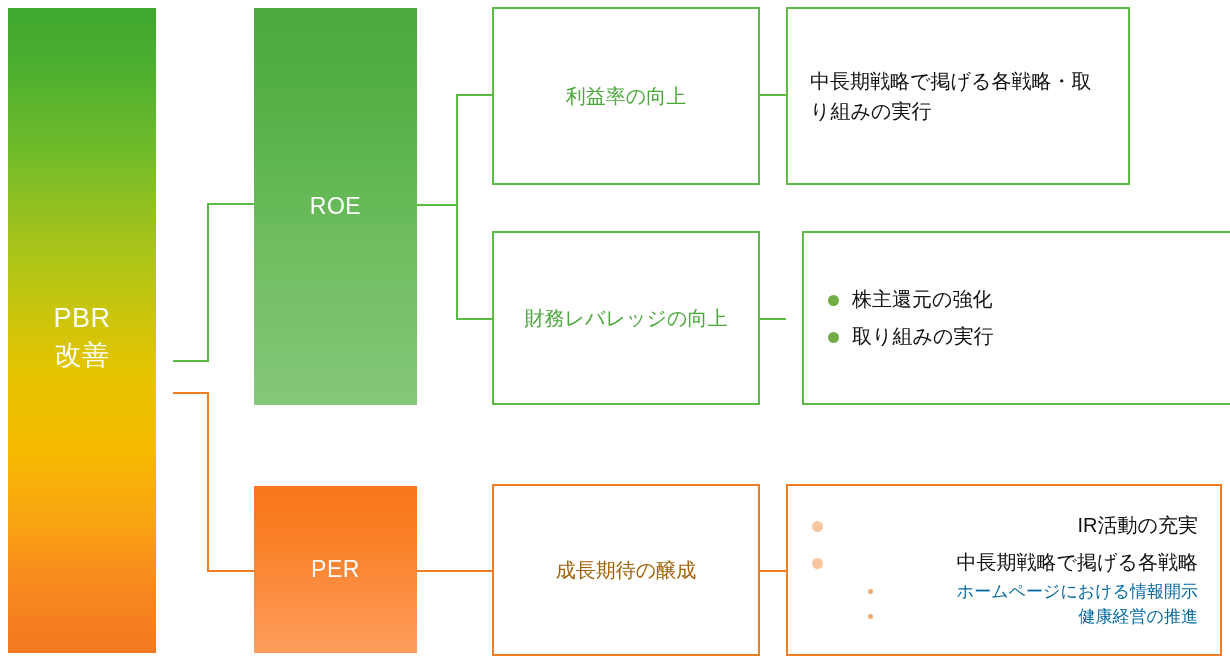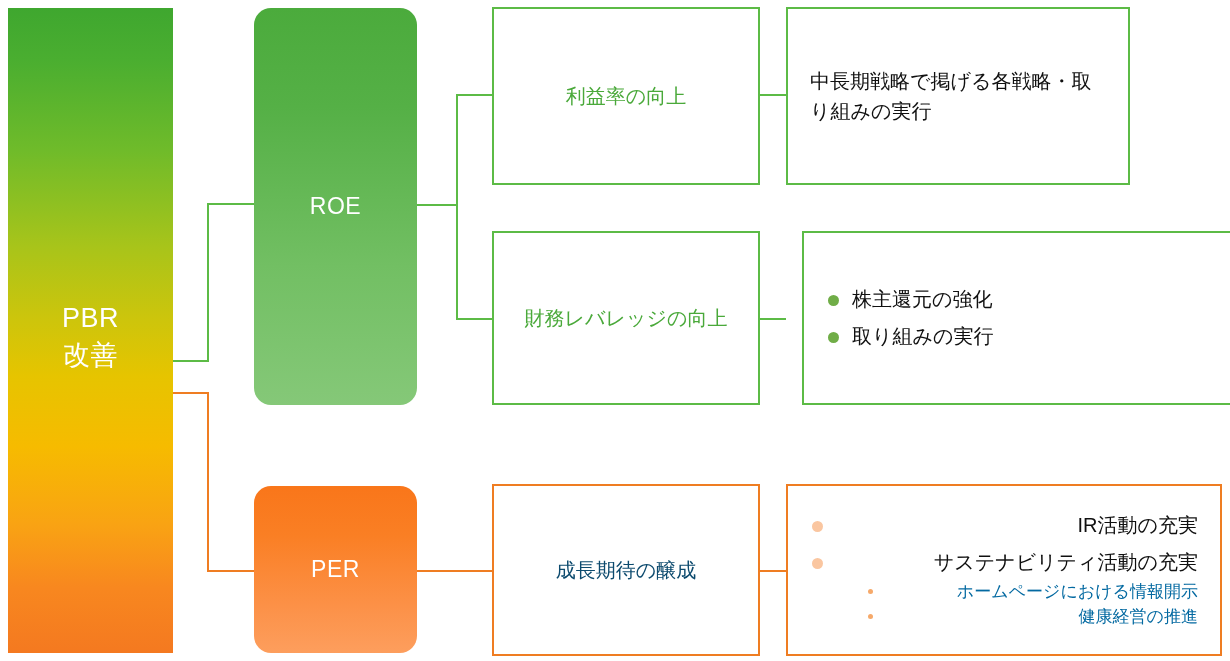--- a/index.html
+++ b/index.html
@@ -12,21 +12,21 @@
     width:1230px;
     height:661px;
     background:#ffffff;
     overflow:hidden;
   }
 
   
   .pbr-bar{
     position:absolute;
     left:8px; top:8px;
-    width:165px; height:645px;
+    width:148px; height:645px;
     background:linear-gradient(to bottom,
         #3fa72f 0%,
         #4aae30 8%,
         #6fbb2a 22%,
         #a8c41a 37%,
         #ccc50c 48%,
         #e6c400 57%,
         #f6bb00 68%,
         #f9a313 80%,
         #f8871f 90%,
@@ -46,21 +46,20 @@
 
   
   .metric-box{
     position:absolute;
     display:flex;
     align-items:center;
     justify-content:center;
     color:#ffffff;
     font-size:23px;
     letter-spacing:0.5px;
-    border-radius:17px;
   }
   .roe-box{
     left:254px; top:8px;
     width:163px; height:397px;
     background:linear-gradient(to bottom,#4bab3c 0%,#55b046 25%,#72bf63 65%,#85c878 100%);
   }
   .per-box{
     left:254px; top:486px;
     width:163px; height:167px;
     background:linear-gradient(to bottom,#f9761a 0%,#fa7f24 30%,#fc9046 70%,#fd9e5d 100%);
@@ -79,21 +78,21 @@
     display:flex;
     align-items:center;
     justify-content:center;
     text-align:center;
   }
   .mid-label{
     font-size:20px;
     color:#4aa93a;
     line-height:28px;
   }
-  .mid-label.orange{ color:#0c4a6e; }
+  .mid-label.orange{ color:#a16207; }
 
   .obox-pad{
     padding:0 22px;
     display:flex;
     flex-direction:column;
     justify-content:center;
   }
   .body-text{
     font-size:20px;
     color:#101010;
@@ -219,21 +218,21 @@
   <div class="ln h o" style="left:760px; top:570px; width:26px;"></div>
 
   <div class="obox orange obox-pad" style="left:786px; top:484px; width:436px; height:172px;">
     <ul class="blist orange">
       <li>
         <span class="dot"></span>
         <span>IR活動の充実</span>
       </li>
       <li>
         <span class="dot"></span>
-        <span>サステナビリティ活動の充実</span>
+        <span>中長期戦略で掲げる各戦略</span>
         <ul class="sublist">
           <li>
             <span class="sdot"></span>
             <span>ホームページにおける情報開示</span>
           </li>
           <li>
             <span class="sdot"></span>
             <span>健康経営の推進</span>
           </li>
         </ul>

